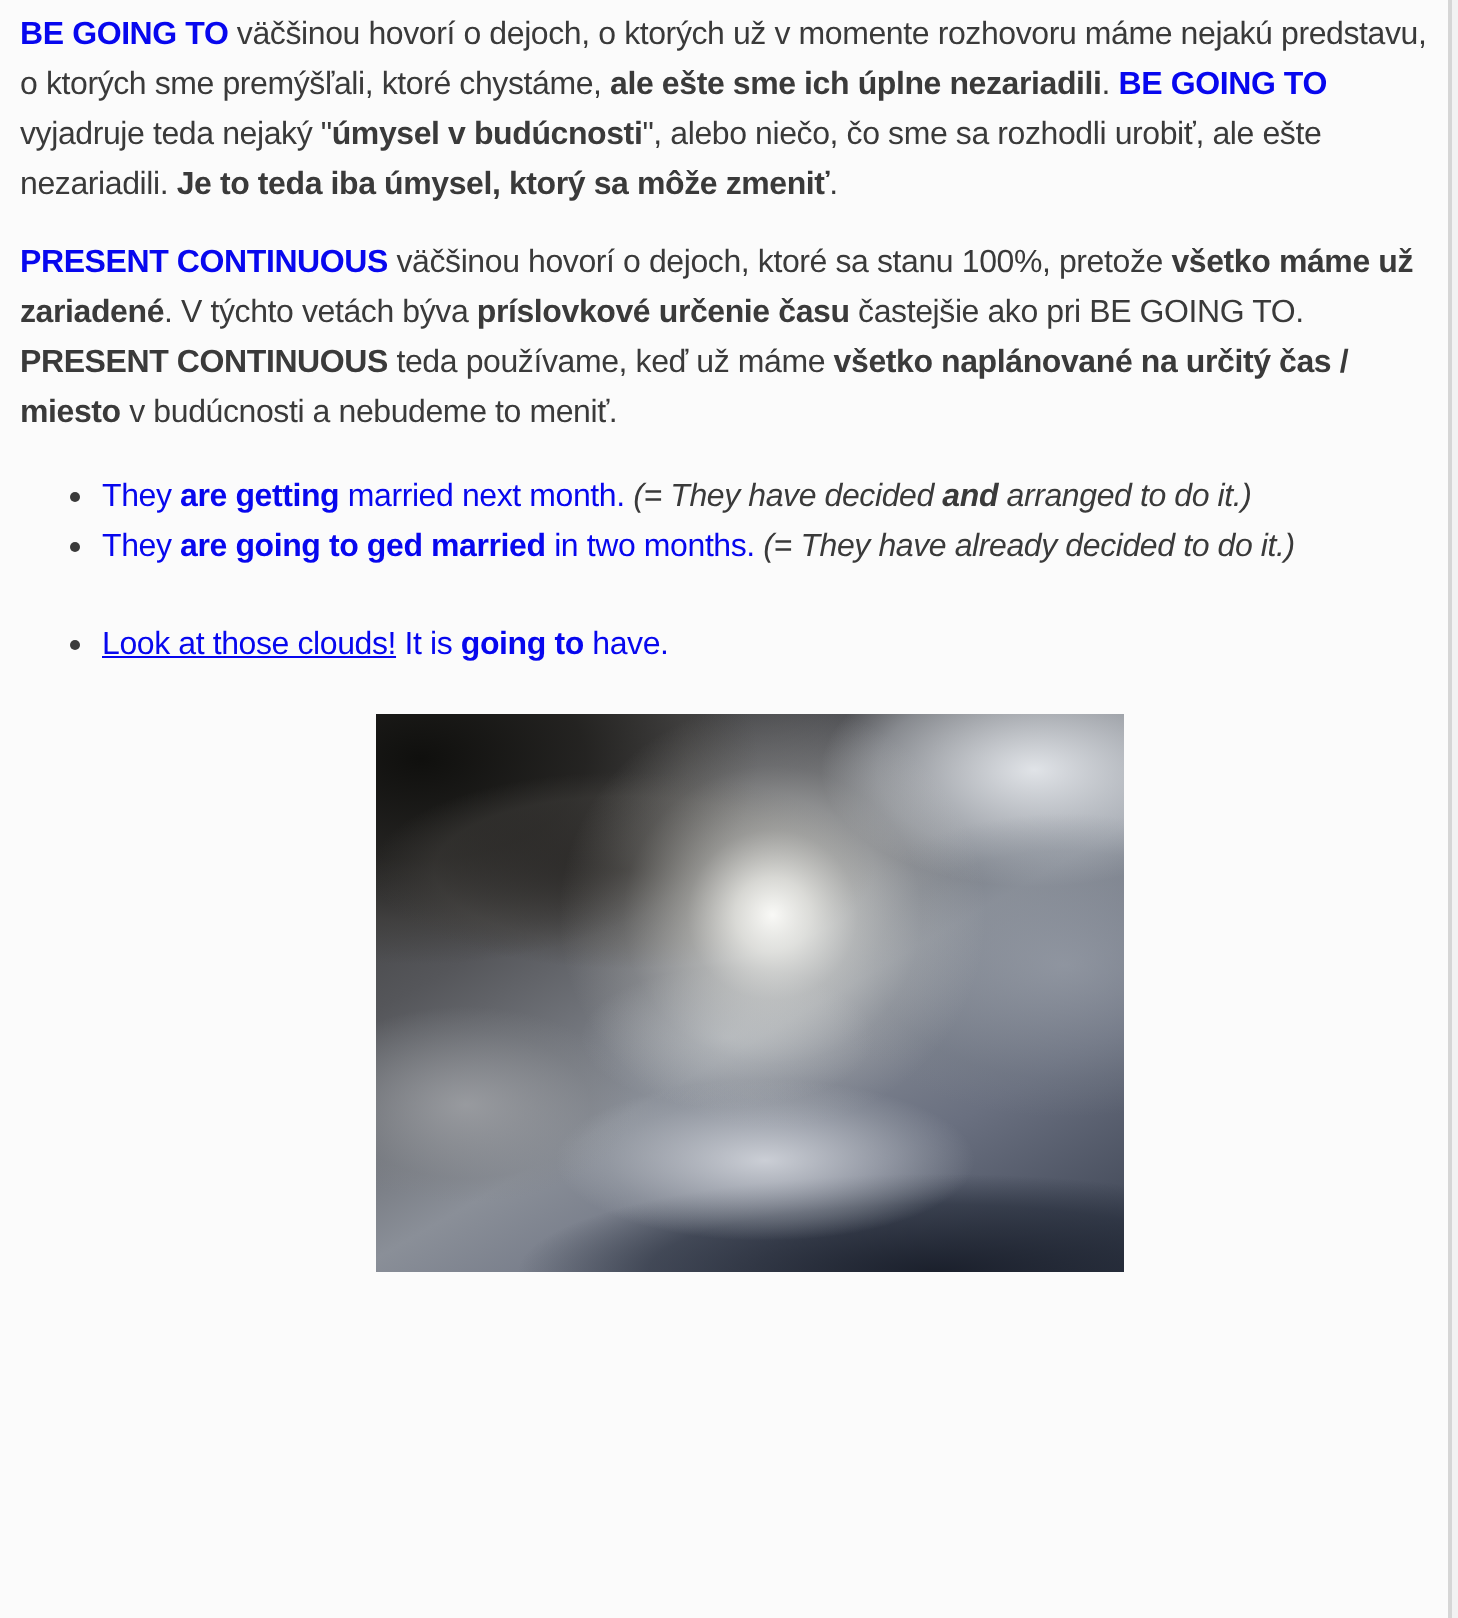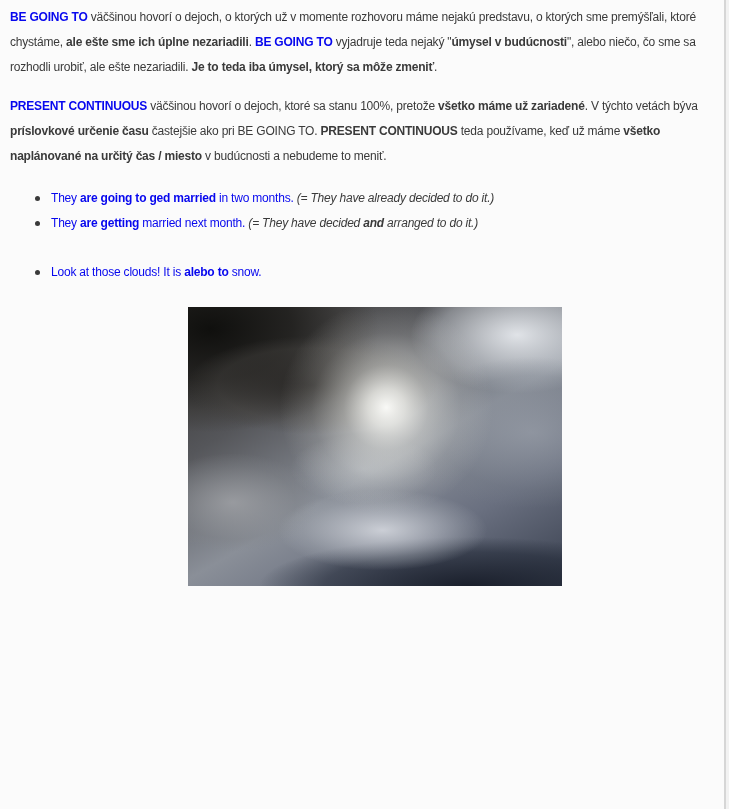--- a/index.html
+++ b/index.html
@@ -16,21 +16,21 @@
   }
   .right-edge{
     position:absolute;
     top:0;bottom:0;right:0;
     width:3px;
     background:#f2f2f2;
     border-left:2px solid #d6d6d6;
   }
   .content{
     padding:5px 12px 0 10px;
-    font-size:12px;
+    font-size:16px;
     letter-spacing:-0.2px;
     line-height:25px;
     color:#3a3a3a;
   }
   .content p{margin:0 0 14px 0;}
   p.question{margin-bottom:14px;}
   p.indent{margin-top:21px;margin-left:35px;}
   ul.examples{
     list-style:none;
     margin:17px 0;
@@ -46,21 +46,21 @@
     border-radius:50%;
     background:#3a3a3a;
   }
   
   .seg-plain{}
   .seg-bold{font-weight:bold;}
   .seg-blue{color:var(--blue);}
   .seg-blue-bold{color:var(--blue);font-weight:bold;}
   .seg-italic{font-style:italic;}
   .seg-bold-italic{font-style:italic;font-weight:bold;}
-  .seg-link{color:var(--blue);cursor:pointer;}
+  .seg-link{color:var(--blue);text-decoration:underline;cursor:pointer;}
   
   .clouds-wrap{margin:22px 0 0 178px;}
   .clouds-image{
     width:374px;height:279px;
     background:
       radial-gradient(circle at 53% 36%, rgba(255,255,252,0.96) 0%, rgba(245,245,240,0.82) 7%, rgba(230,230,224,0.5) 16%, rgba(210,210,205,0.2) 28%, rgba(0,0,0,0) 40%),
       radial-gradient(ellipse 28% 18% at 47% 58%, rgba(195,200,205,0.55), rgba(0,0,0,0) 70%),
       radial-gradient(ellipse 35% 18% at 52% 80%, rgba(218,221,227,0.85), rgba(180,185,192,0.3) 60%, rgba(0,0,0,0) 80%),
       radial-gradient(ellipse 28% 22% at 12% 70%, rgba(162,164,168,0.78), rgba(130,133,138,0.35) 60%, rgba(0,0,0,0) 80%),
       radial-gradient(ellipse 42% 34% at 92% 45%, rgba(152,158,168,0.7), rgba(120,127,138,0.3) 60%, rgba(0,0,0,0) 80%),
@@ -75,28 +75,28 @@
 <body>
 
 <div class="page">
   <div class="content">
 
     <p><span class="seg-blue-bold">BE GOING TO</span><span class="seg-plain"> väčšinou hovorí o dejoch, o ktorých už v momente rozhovoru máme nejakú predstavu, o ktorých sme premýšľali, ktoré chystáme, </span><span class="seg-bold">ale ešte sme ich úplne nezariadili</span><span class="seg-plain">. </span><span class="seg-blue-bold">BE GOING TO</span><span class="seg-plain"> vyjadruje teda nejaký "</span><span class="seg-bold">úmysel v budúcnosti</span><span class="seg-plain">", alebo niečo, čo sme sa rozhodli urobiť, ale ešte nezariadili. </span><span class="seg-bold">Je to teda iba úmysel, ktorý sa môže zmeniť</span><span class="seg-plain">.</span></p>
 
     <p><span class="seg-blue-bold">PRESENT CONTINUOUS</span><span class="seg-plain"> väčšinou hovorí o dejoch, ktoré sa stanu 100%, pretože </span><span class="seg-bold">všetko máme už zariadené</span><span class="seg-plain">. V týchto vetách býva </span><span class="seg-bold">príslovkové určenie času</span><span class="seg-plain"> častejšie ako pri BE GOING TO. </span><span class="seg-bold">PRESENT CONTINUOUS</span><span class="seg-plain"> teda používame, keď už máme </span><span class="seg-bold">všetko naplánované na určitý čas / miesto</span><span class="seg-plain"> v budúcnosti a nebudeme to meniť.</span></p>
 
     <ul class="examples">
+      <li><span class="seg-blue">They </span><span class="seg-blue-bold">are getting</span><span class="seg-blue"> married next month.</span><span class="seg-italic"> (= They have decided </span><span class="seg-bold-italic">and</span><span class="seg-italic"> arranged to do it.)</span></li>
       <li><span class="seg-blue">They </span><span class="seg-blue-bold">are going to ged married</span><span class="seg-blue"> in two months.</span><span class="seg-italic"> (= They have already decided to do it.)</span></li>
-      <li><span class="seg-blue">They </span><span class="seg-blue-bold">are getting</span><span class="seg-blue"> married next month.</span><span class="seg-italic"> (= They have decided </span><span class="seg-bold-italic">and</span><span class="seg-italic"> arranged to do it.)</span></li>
     </ul>
 
 
 
     <ul class="examples clouds-list">
-      <li><span class="seg-link">Look at those clouds!</span><span class="seg-blue"> It is </span><span class="seg-blue-bold">alebo to</span><span class="seg-blue"> snow.</span></li>
+      <li><span class="seg-link">Look at those clouds!</span><span class="seg-blue"> It is </span><span class="seg-blue-bold">going to</span><span class="seg-blue"> have.</span></li>
     </ul>
 
     <div class="clouds-wrap">
       <div class="clouds-image" title="dark storm clouds with sunlight breaking through"></div>
     </div>
 
   </div>
 
   <div class="right-edge"></div>
 </div>

